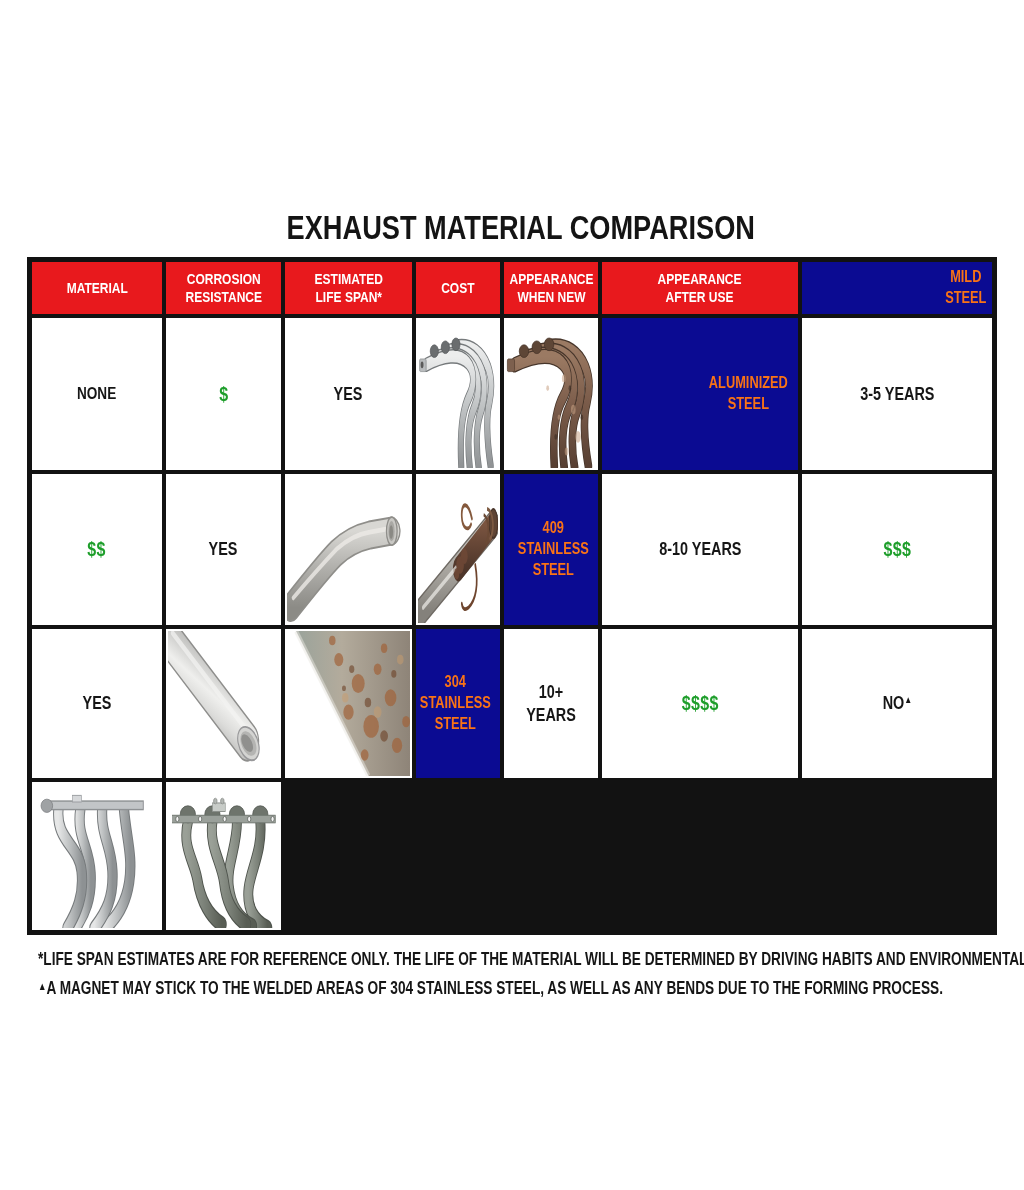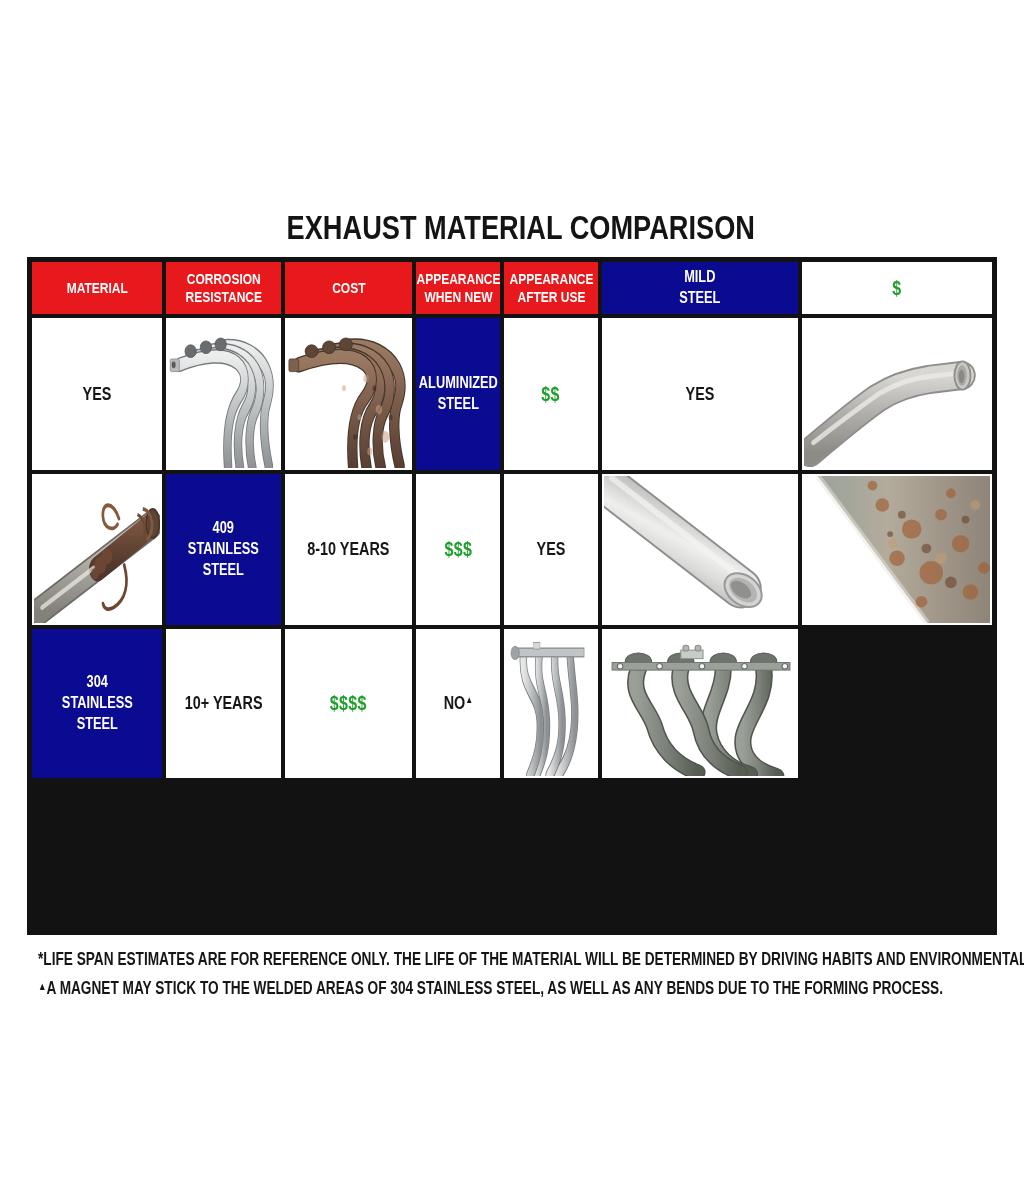--- a/index.html
+++ b/index.html
@@ -21,21 +21,21 @@
     position:absolute; left:27px; top:257px;
     display:grid;
     grid-template-columns:130px 115px 127px 84px 94px 196px 190px;
     grid-template-rows:52px 152px 151px 149px 148px;
     gap:4px; padding:5px;
     background:var(--grid,#121212);
   }
   .cell { display:flex; align-items:center; justify-content:center; text-align:center; overflow:hidden; }
   .th   { background:var(--header-bg,#E8191D); color:#fff; }
   .th .cx { font-size:15px; font-weight:700; line-height:1.18; }
-  .material { background:var(--material-bg,#0B0B92); color:#ffffff; }
+  .material { background:var(--material-bg,#0B0B92); color:#f97316;justify-content:flex-end; }
   .material .cx { font-size:16px; font-weight:700; line-height:1.3; }
   .val  { background:#fff; color:var(--body-text,#161616); }
   .val .cx { font-size:18px; font-weight:700; line-height:1.25; }
   .corr .cx { font-size:17px; }
   .cost { background:#fff; color:var(--cost-green,#1E9E2B); }
   .cost .cx { font-size:20px; font-weight:700; letter-spacing:.5px; }
   .photo { background:#fff; padding:2px; }
   .photo svg { width:100%; height:100%; display:block; }
   sup.tri { font-size:10px; line-height:0; vertical-align:6px; }
 
@@ -55,34 +55,41 @@
   <div class="cmp-table">
 
     <div class="cell th">
         <span class="cx">MATERIAL</span>
       </div>
     <div class="cell th">
         <span class="cx">CORROSION
 RESISTANCE</span>
       </div>
     <div class="cell th">
+        <span class="cx">ESTIMATED
+LIFE SPAN*</span>
+      </div>
+    <div class="cell th">
         <span class="cx">COST</span>
       </div>
     <div class="cell th">
         <span class="cx">APPEARANCE
 WHEN NEW</span>
       </div>
     <div class="cell th">
         <span class="cx">APPEARANCE
 AFTER USE</span>
       </div>
 
     <div class="cell material">
         <span class="cx">MILD
 STEEL</span>
+      </div>
+    <div class="cell val corr">
+        <span class="cx">NONE</span>
       </div>
     <div class="cell cost">
         <span class="cx">$</span>
       </div>
     <div class="cell val">
         <span class="cx"><span>YES</span><sup class="tri"></sup></span>
       </div>
     <div class="cell photo">
       <svg viewBox="0 0 196 152" preserveAspectRatio="none" role="img" aria-label="New mild steel long-tube headers, bare polished steel">
         <defs>
@@ -144,20 +151,23 @@
           <circle cx="135" cy="70" r="3"></circle>
             <circle cx="105" cy="120" r="3"></circle>
             <circle cx="160" cy="100" r="3"></circle>
         </g>
       </svg>
     </div>
 
     <div class="cell material">
         <span class="cx">ALUMINIZED
 STEEL</span>
+      </div>
+    <div class="cell val">
+        <span class="cx">3-5 YEARS</span>
       </div>
     <div class="cell cost">
         <span class="cx">$$</span>
       </div>
     <div class="cell val">
         <span class="cx"><span>YES</span><sup class="tri"></sup></span>
       </div>
     <div class="cell photo">
       <svg viewBox="0 0 196 152" preserveAspectRatio="none" role="img" aria-label="New aluminized steel bent exhaust pipe">
         <defs>

